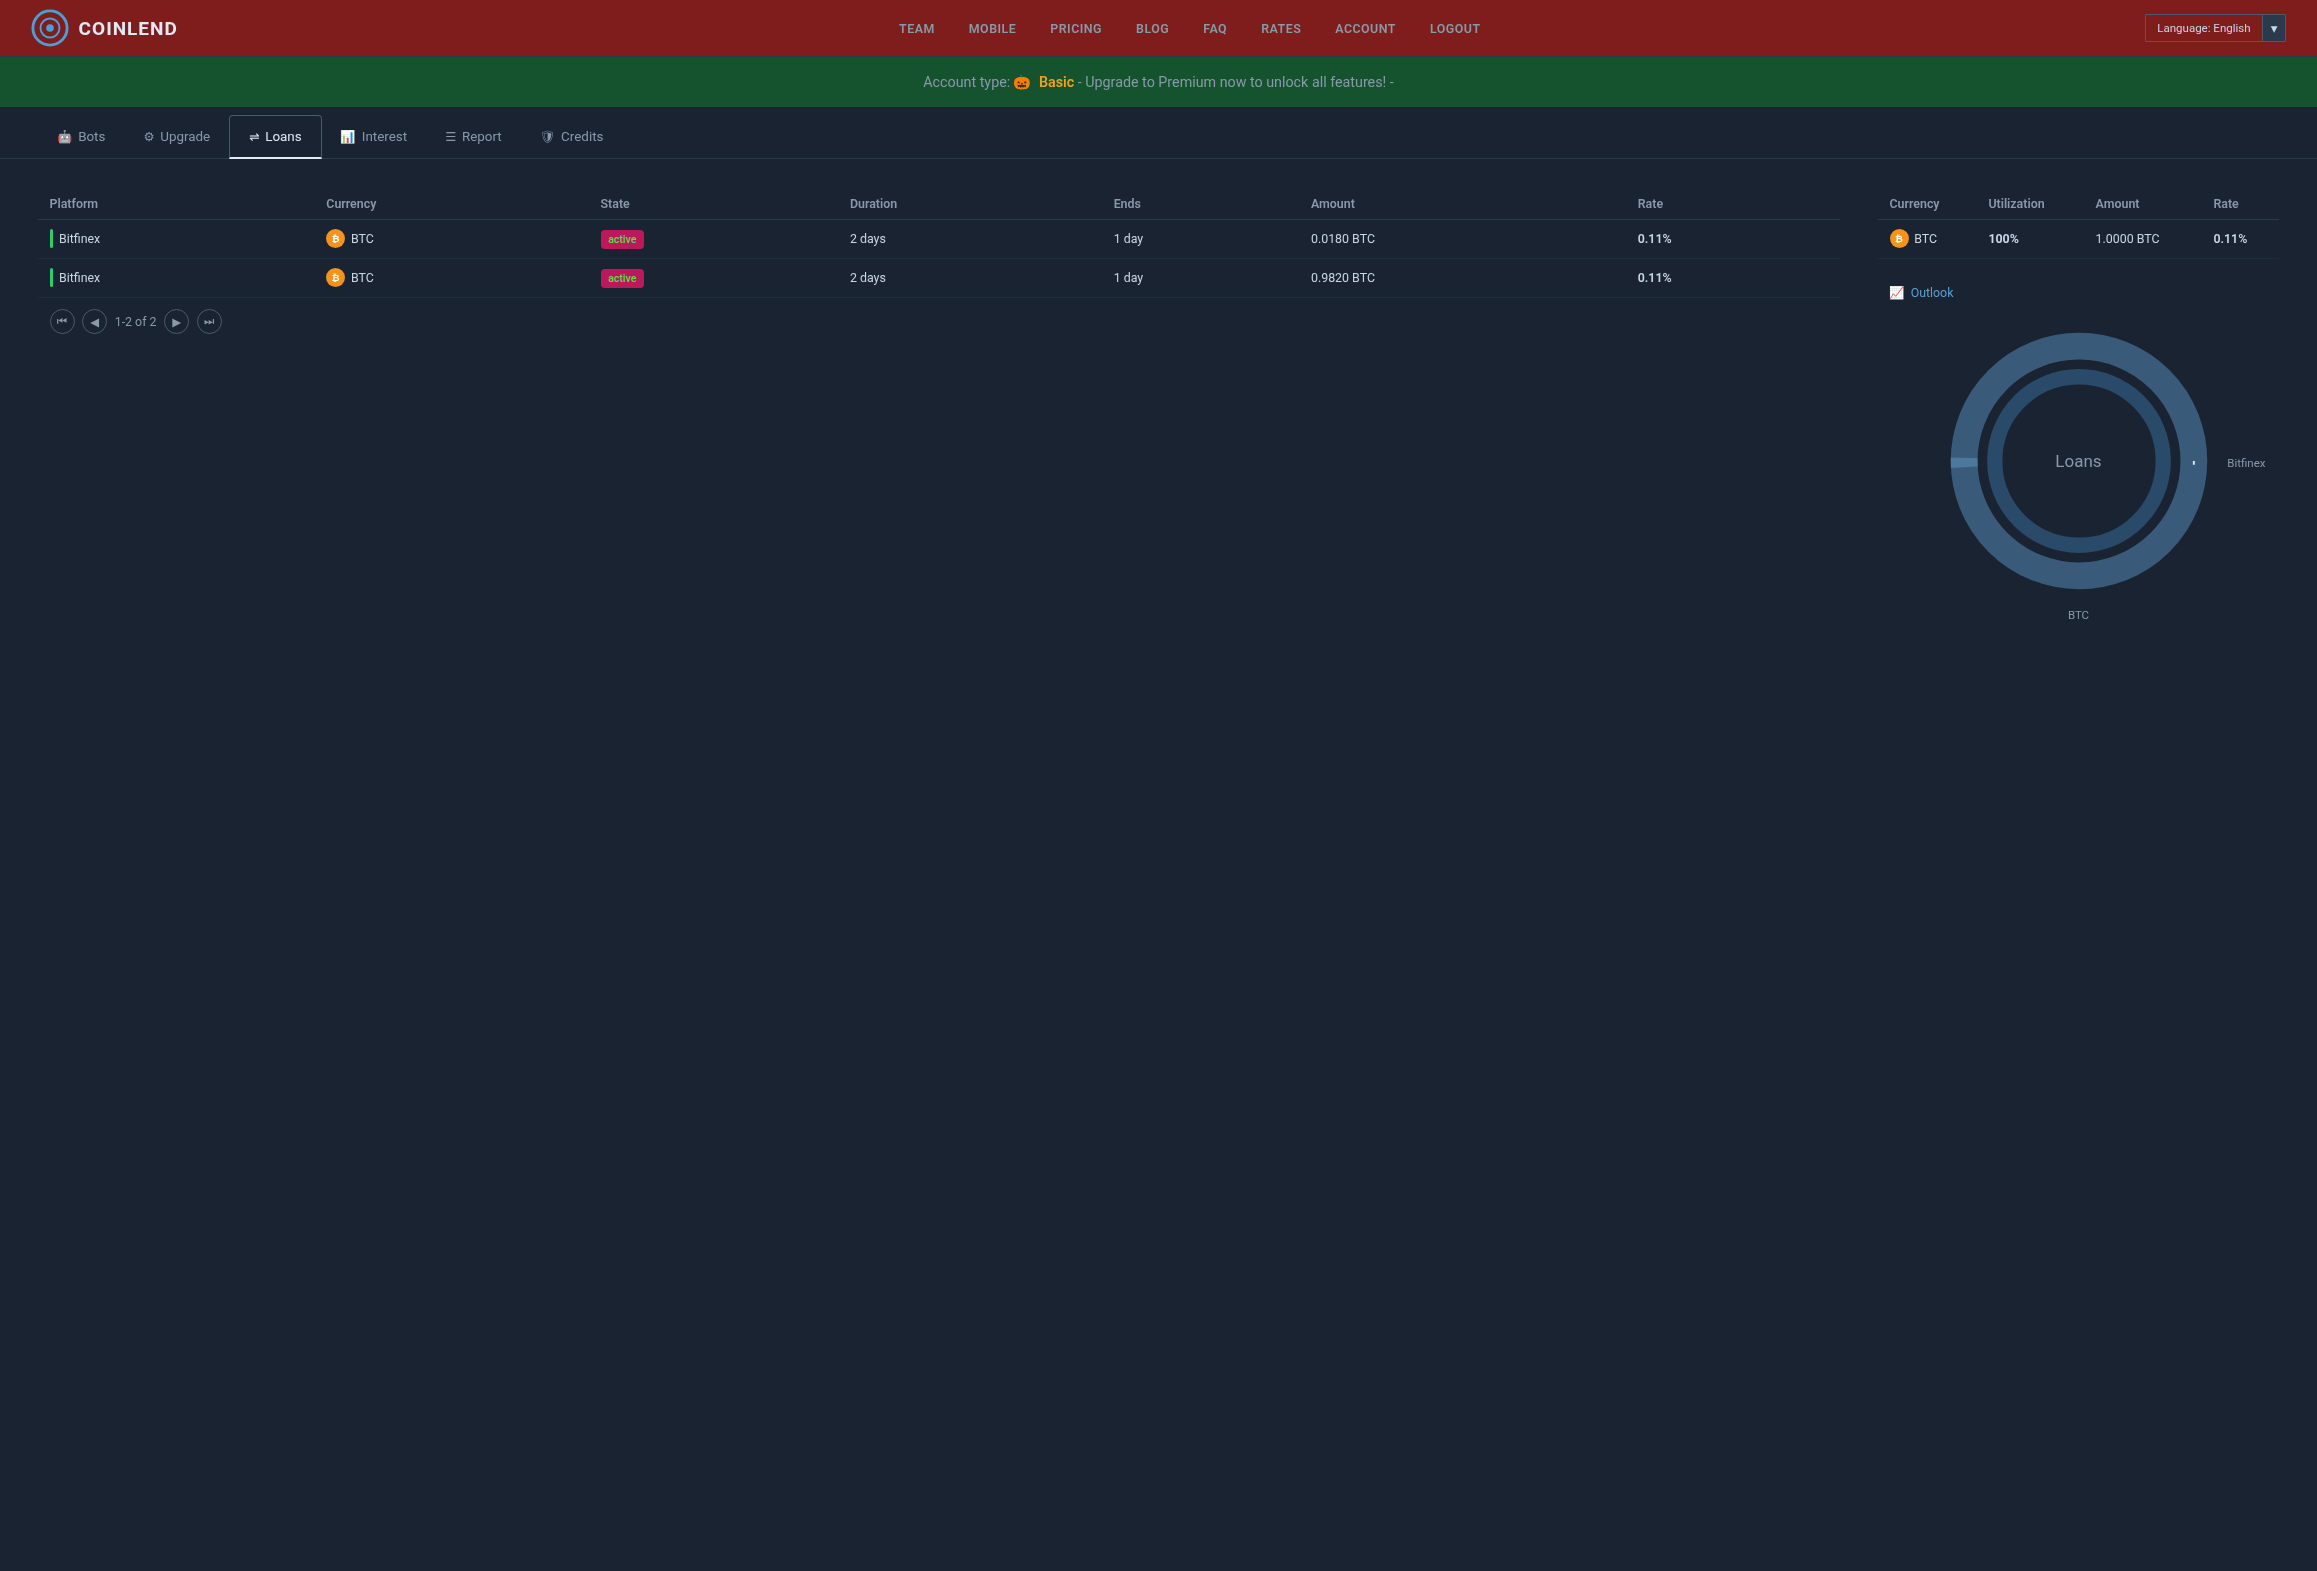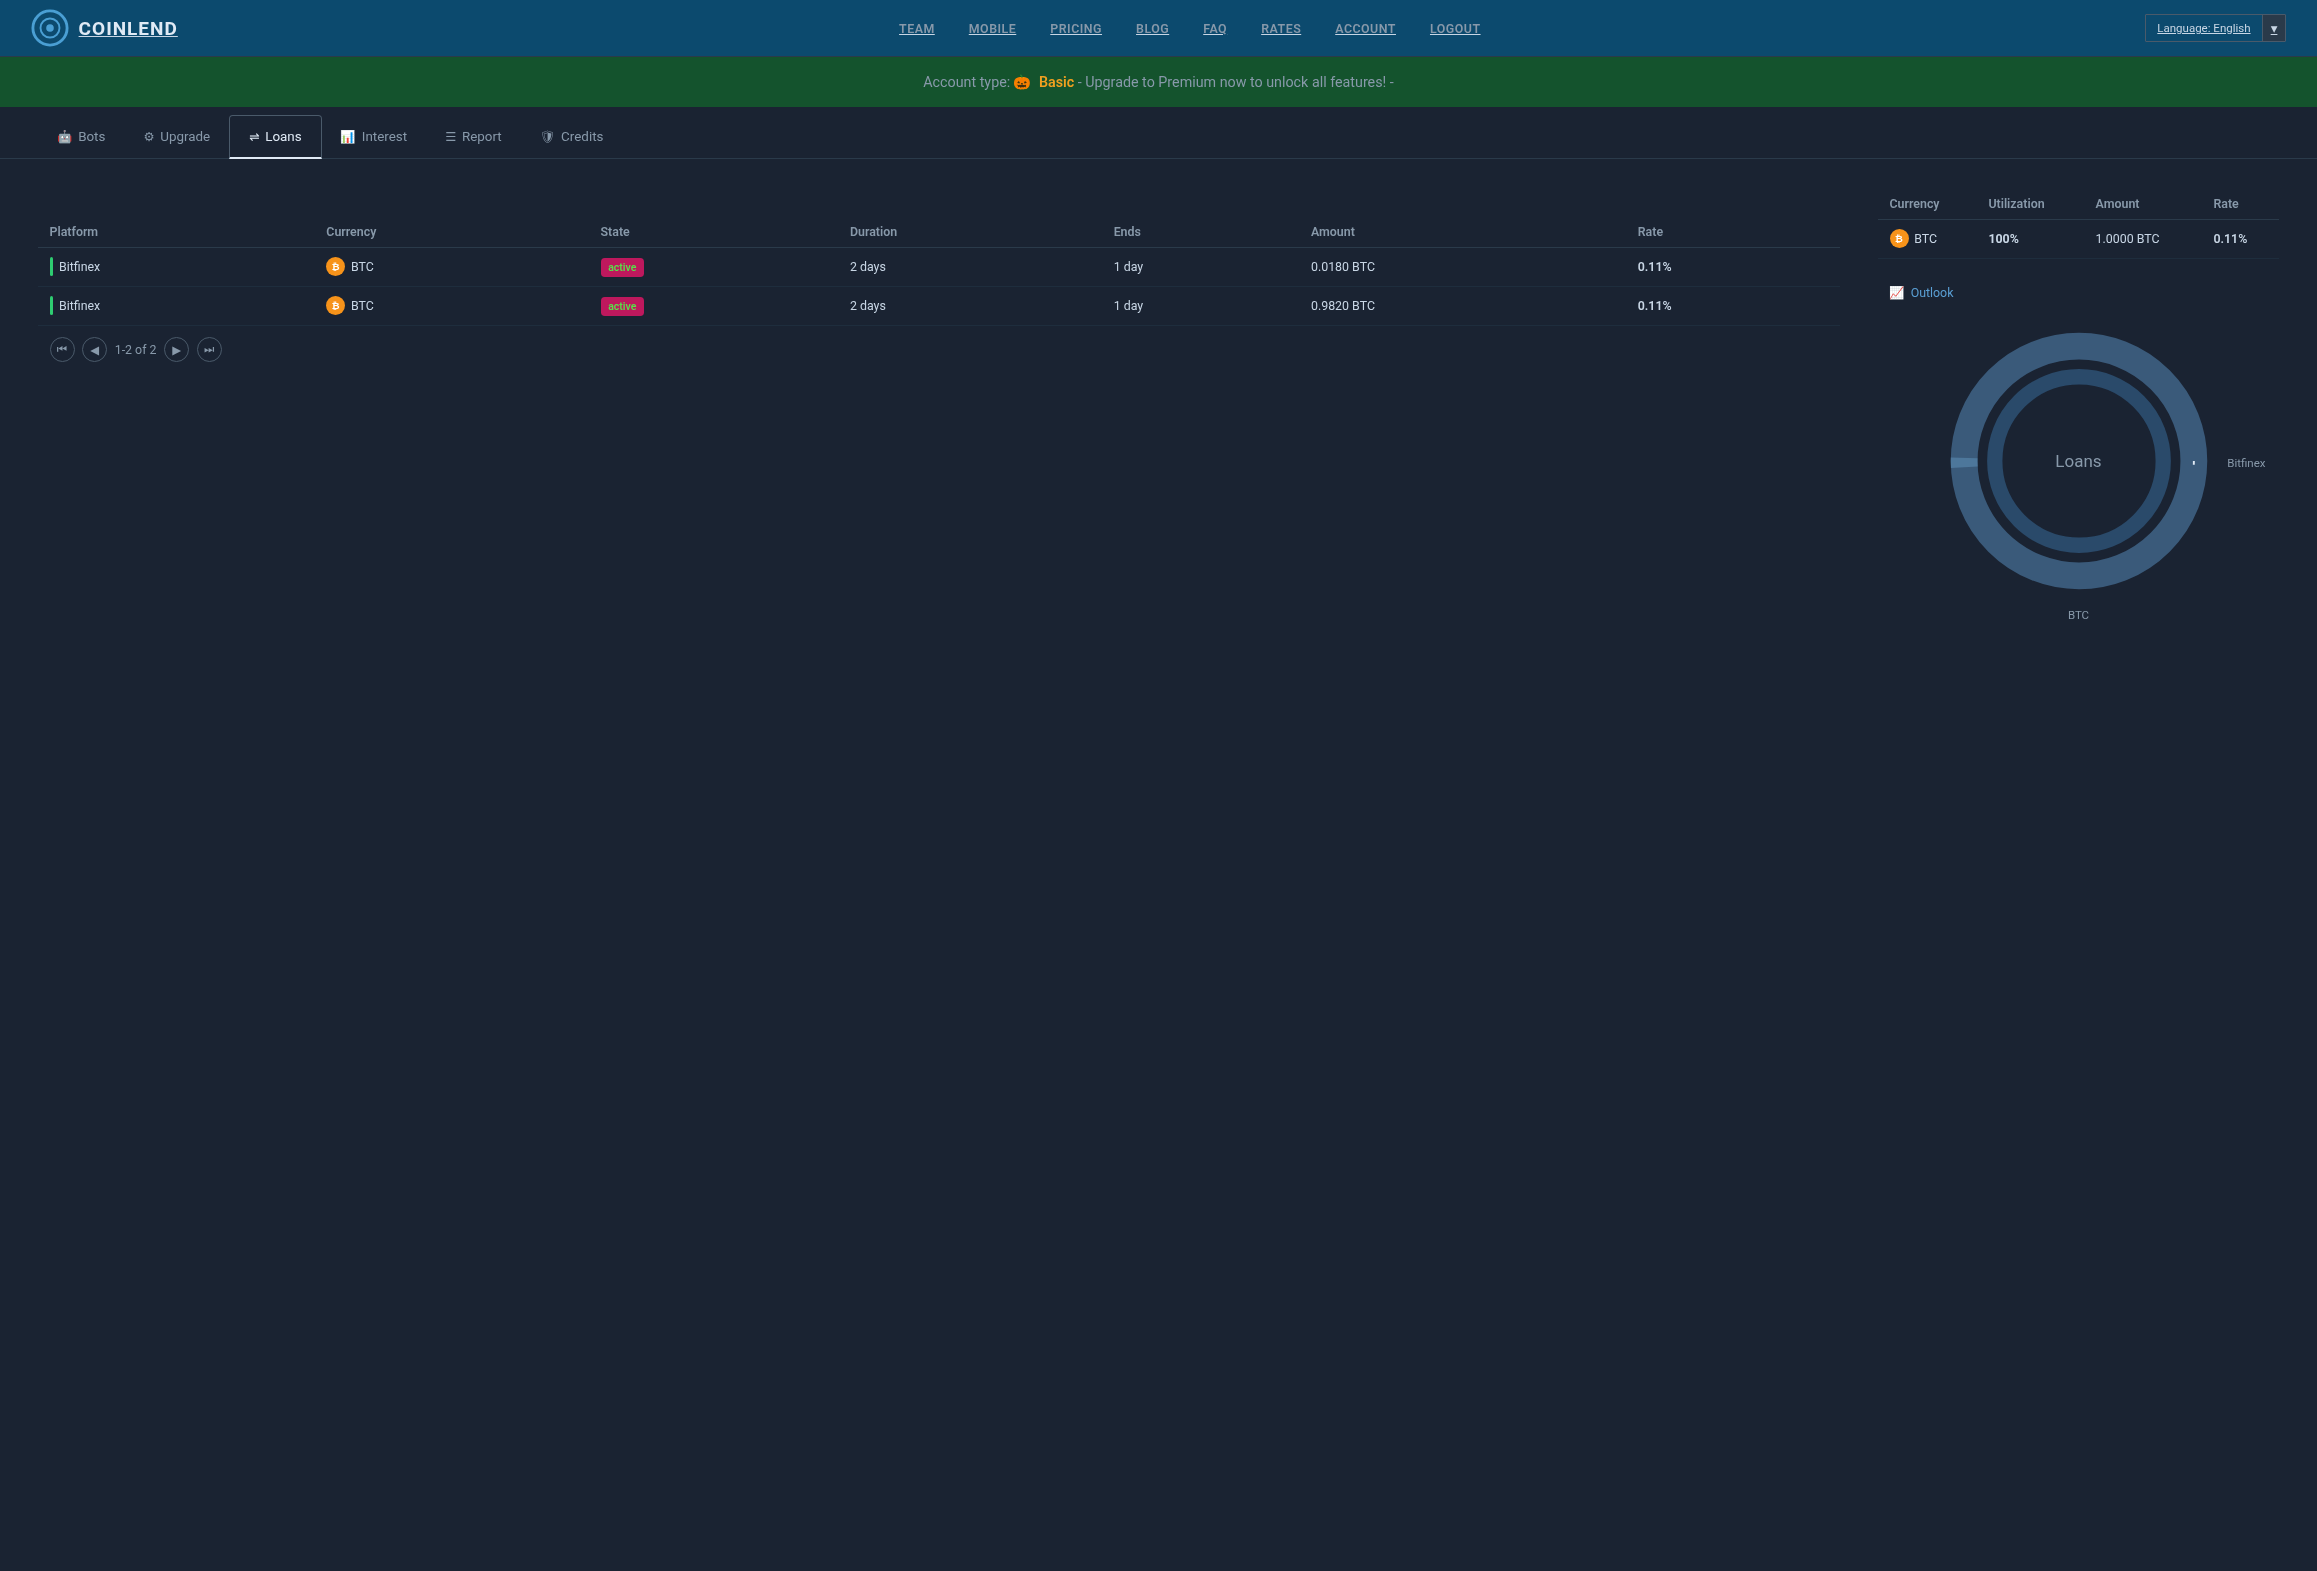--- a/index.html
+++ b/index.html
@@ -10,23 +10,22 @@
       font-size: 13.4px;
       min-height: 100vh;
     }
 
     
     .navbar {
       display: flex;
       align-items: center;
       padding: 0 31px;
       height: 57px;
-      background-color: #0c4a6e;
+      background-color: #7f1d1d;
       border-bottom: 1px solid #2a3a4a;
-      text-decoration: underline;
     }
     .navbar-brand {
       display: flex;
       align-items: center;
       gap: 9.6px;
       margin-right: 57px;
     }
     .brand-logo {
       width: 38px;
       height: 38px;
@@ -133,21 +132,20 @@
       gap: 38px;
     }
 
     
     .table-section {
       flex: 1;
     }
     .loans-table {
       width: 100%;
       border-collapse: collapse;
-      margin-top: 28px;
     }
     .loans-table th {
       text-align: left;
       padding: 7.6px 11.5px;
       font-size: 12.4px;
       color: #8899aa;
       font-weight: 600;
       border-bottom: 1px solid #2a3a4a;
     }
     .loans-table td {

